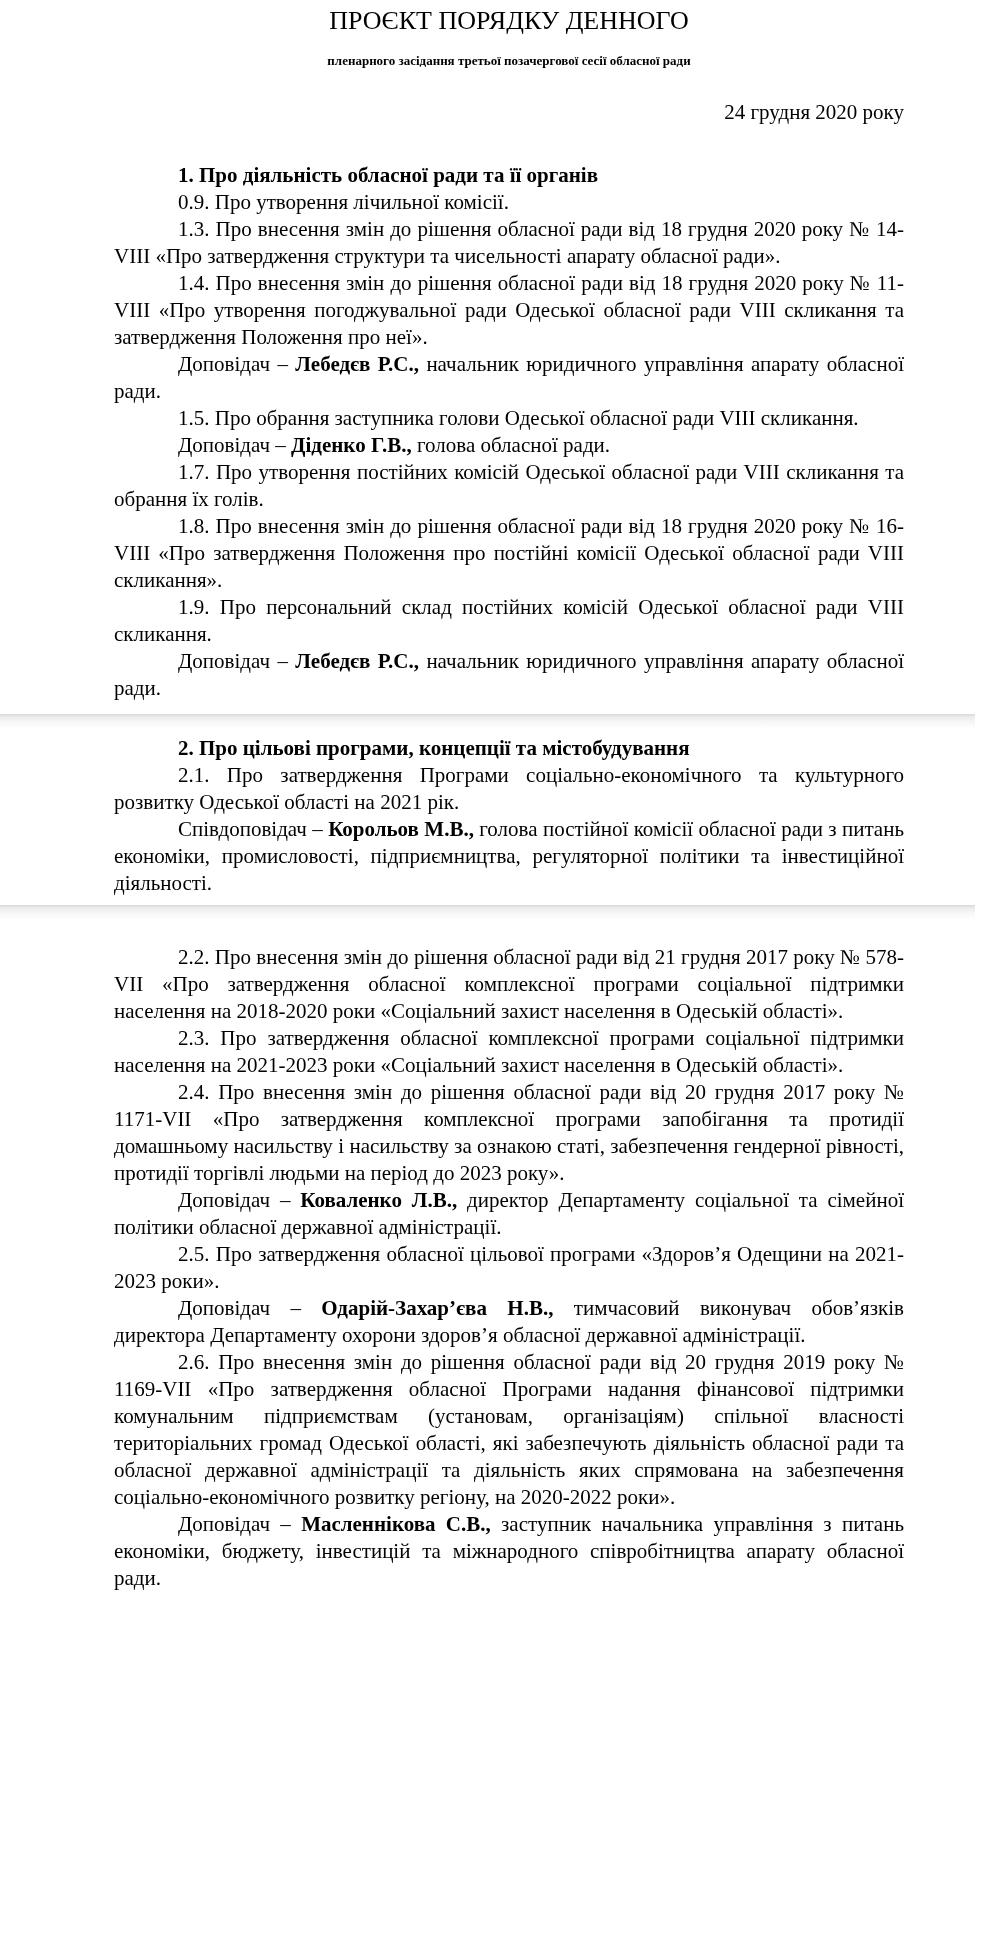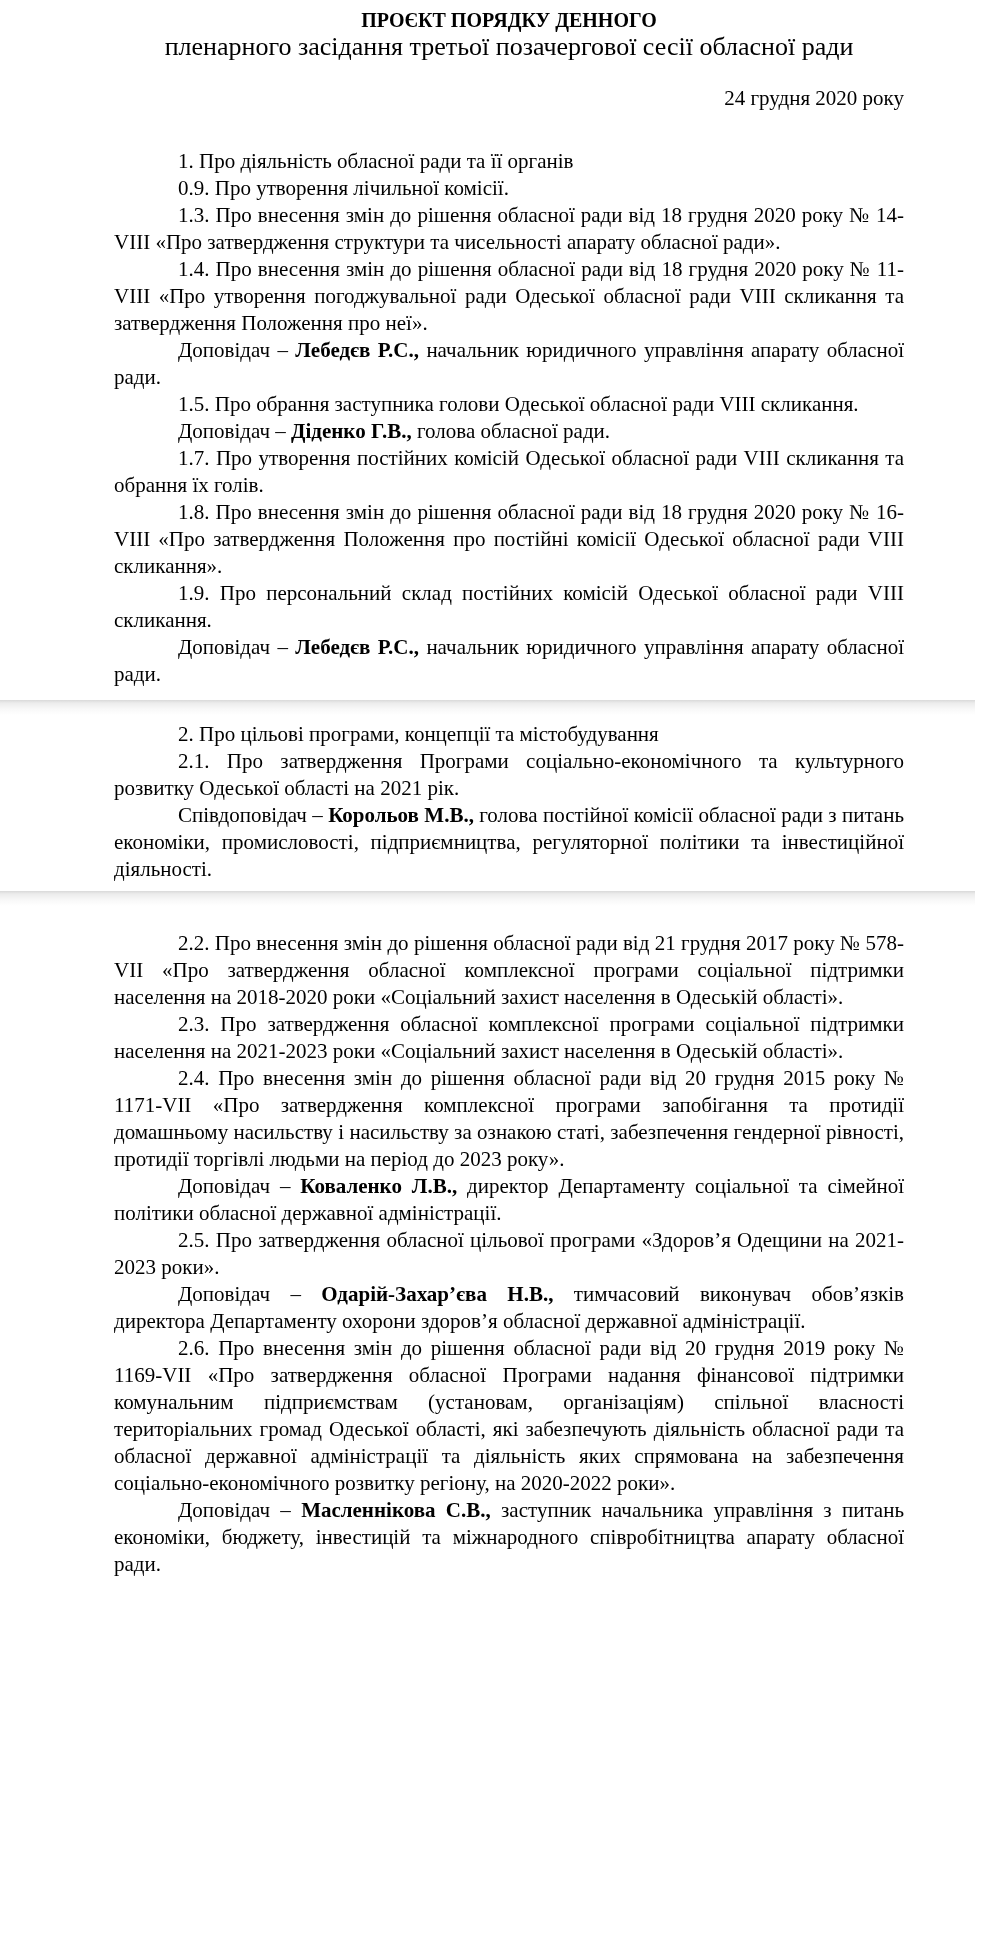--- a/index.html
+++ b/index.html
@@ -22,39 +22,39 @@
   .content {
     margin-left: 114px;
     width: 790px;
     font-size: 21px;
     line-height: 27px;
   }
   .doc-title {
     margin: 0;
     padding-top: 7px;
     text-align: center;
-    font-size: 20px;
+    font-size: 26px;
     line-height: 27px;
-    font-weight: bold;
+    font-weight: normal;
   }
   .doc-subtitle {
-    margin: 0;
+    margin: 14px;
     text-align: center;
-    font-size: 26px;
+    font-size: 13px;
     line-height: 26px;
-    font-weight: normal;
+    font-weight: bold;
   }
   .doc-date {
     margin: 25px 0 0 0;
     text-align: right;
     padding-right: 0px;
   }
   .heading {
     margin: 0;
-    font-weight: normal;
+    font-weight: bold;
     text-indent: 64px;
   }
   .first-heading {
     margin-top: 36px;
   }
   .para {
     margin: 0;
     text-align: justify;
     text-indent: 64px;
   }
@@ -100,20 +100,20 @@
     <p class="para"><span>Співдоповідач – </span><b>Корольов М.В., </b><span>голова постійної комісії обласної ради з питань економіки, промисловості, підприємництва, регуляторної політики та інвестиційної діяльності.</span></p>
   </div>
 </div>
 
 <div class="page-gap"></div>
 
 <div class="page page-3">
   <div class="content">
     <p class="para">2.2. Про внесення змін до рішення обласної ради від 21 грудня 2017 року № 578-VII «Про затвердження обласної комплексної програми соціальної підтримки населення на 2018-2020 роки «Соціальний захист населення в Одеській області».</p>
     <p class="para">2.3. Про затвердження обласної комплексної програми соціальної підтримки населення на 2021-2023 роки «Соціальний захист населення в Одеській області».</p>
-    <p class="para">2.4. Про внесення змін до рішення обласної ради від 20 грудня 2015 року № 1171-VII «Про затвердження комплексної програми запобігання та протидії домашньому насильству і насильству за ознакою статі, забезпечення гендерної рівності, протидії торгівлі людьми на період до 2023 року».</p>
+    <p class="para">2.4. Про внесення змін до рішення обласної ради від 20 грудня 2017 року № 1171-VII «Про затвердження комплексної програми запобігання та протидії домашньому насильству і насильству за ознакою статі, забезпечення гендерної рівності, протидії торгівлі людьми на період до 2023 року».</p>
     <p class="para"><span>Доповідач – </span><b>Коваленко Л.В., </b><span>директор Департаменту соціальної та сімейної політики обласної державної адміністрації.</span></p>
     <p class="para">2.5. Про затвердження обласної цільової програми «Здоров’я Одещини на 2021-2023 роки».</p>
     <p class="para"><span>Доповідач – </span><b>Одарій-Захар’єва Н.В., </b><span>тимчасовий виконувач обов’язків директора Департаменту охорони здоров’я обласної державної адміністрації.</span></p>
     <p class="para">2.6. Про внесення змін до рішення обласної ради від 20 грудня 2019 року № 1169-VII «Про затвердження обласної Програми надання фінансової підтримки комунальним підприємствам (установам, організаціям) спільної власності територіальних громад Одеської області, які забезпечують діяльність обласної ради та обласної державної адміністрації та діяльність яких спрямована на забезпечення соціально-економічного розвитку регіону, на 2020-2022 роки».</p>
     <p class="para"><span>Доповідач – </span><b>Масленнікова С.В., </b><span>заступник начальника управління з питань економіки, бюджету, інвестицій та міжнародного співробітництва апарату обласної ради.</span></p>
   </div>
 </div>
 
 </body></html>

